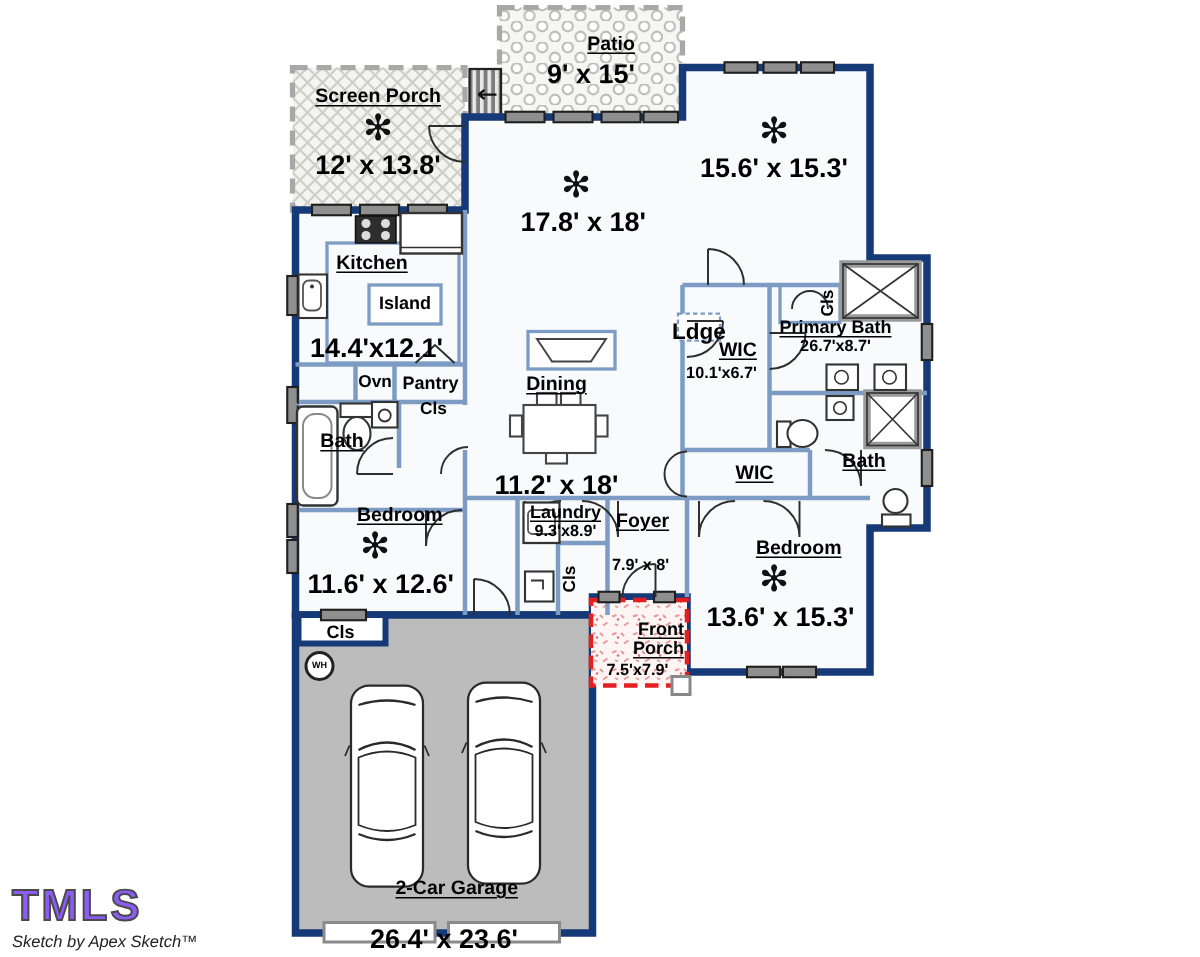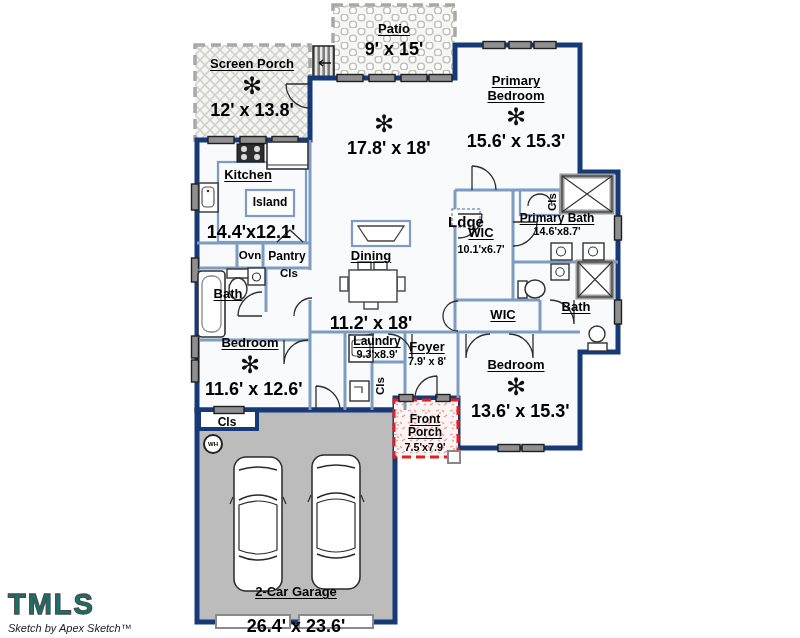--- a/index.html
+++ b/index.html
@@ -1,33 +1,33 @@
 <!DOCTYPE html>
 <html><head>
 <meta charset="utf-8">
 <style>
   html,body{margin:0;padding:0;background:#fff;}
   #plan{position:relative;width:800px;height:638px;background:#fff;overflow:hidden;
         font-family:"Liberation Sans",sans-serif;}
   #plan svg{position:absolute;left:0;top:0;}
   .lbl{position:absolute;transform:translateX(-50%);text-align:center;font-weight:bold;color:#000;z-index:5;}
-  .nm{font-size:13px;line-height:1.12;text-decoration:underline;text-underline-offset:2px;}
+  .nm{font-size:13px;line-height:1.12;text-decoration:underline;text-underline-offset:2px;text-align:right;}
   .nm.nou{text-decoration:none;}
   .nm.s12{font-size:12px;}
   .dm{font-size:18px;margin-top:2px;white-space:nowrap;}
   .dm.s11{font-size:10.8px;}
   .fan{font-size:24px;line-height:1;margin-top:2px;font-weight:normal;color:#111;}
   .sm{font-size:11.5px;}
   .xs{font-size:15px;}
   .vert{transform:translate(-50%,-50%) rotate(-90deg);transform-origin:center;}
   .wh-circ{position:absolute;left:203px;top:434px;width:16px;height:16px;border:2px solid #222;
            border-radius:50%;background:#fff;font-size:6px;line-height:16px;text-align:center;
            font-weight:bold;z-index:6;}
   .logo{position:absolute;left:8px;top:588px;font-size:29px;font-weight:bold;letter-spacing:2px;
-        color:#0f766e;-webkit-text-stroke:1.3px #4a4a4a;z-index:5;}
+        color:#8b5cf6;-webkit-text-stroke:1.3px #4a4a4a;z-index:5;}
   .credit{position:absolute;left:8px;top:622px;font-size:11px;font-style:italic;color:#222;z-index:5;}
 </style>
 </head>
 <body>
 
 <div id="plan">
 
 <svg width="800" height="638" viewBox="0 0 800 638">
   <defs>
     <pattern id="hatch" width="10" height="10" patternUnits="userSpaceOnUse">
@@ -241,21 +241,20 @@
   <div class="nm">Patio</div>
   <div class="dm">9' x 15'</div>
 </div>
 
 <div class="lbl" style="left:384px;top:110px;width:74px">
   <div class="fan">✻</div>
   <div class="dm">17.8' x 18'</div>
 </div>
 
 <div class="lbl" style="left:516px;top:74px;width:100px">
-  <div class="nm">Primary Bedroom</div>
   <div class="fan">✻</div>
   <div class="dm">15.6' x 15.3'</div>
 </div>
 
 <div class="lbl" style="left:248px;top:168px">
   <div class="nm">Kitchen</div>
 </div>
 <div class="lbl" style="left:270px;top:196px">
   <div class="nm nou s12">Island</div>
 </div>
@@ -288,21 +287,21 @@
   <span>Ldge</span>
 </div>
 
 <div class="lbl" style="left:481px;top:226px">
   <div class="nm">WIC</div>
   <div class="dm s11">10.1'x6.7'</div>
 </div>
 
 <div class="lbl" style="left:557px;top:212px">
   <div class="nm s12">Primary Bath</div>
-  <div class="dm s11" style="margin-top:0">14.6'x8.7'</div>
+  <div class="dm s11" style="margin-top:0">26.7'x8.7'</div>
 </div>
 
 <div class="lbl vert sm" style="left:552px;top:202px">
   <span>Cls</span>
 </div>
 
 <div class="lbl" style="left:576px;top:300px">
   <div class="nm">Bath</div>
 </div>
 
@@ -320,21 +319,21 @@
   <div class="nm s12">Laundry</div>
   <div class="dm s11" style="margin-top:0">9.3'x8.9'</div>
 </div>
 
 <div class="lbl vert sm" style="left:380px;top:386px">
   <span>Cls</span>
 </div>
 
 <div class="lbl" style="left:427px;top:340px">
   <div class="nm">Foyer</div>
-  <div class="dm s11" style="margin-top:0">7.9' x 8'</div>
+  <div class="dm s11" style="margin-top:16px">7.9' x 8'</div>
 </div>
 
 <div class="lbl" style="left:516px;top:358px;width:90px">
   <div class="nm">Bedroom</div>
   <div class="fan">✻</div>
   <div class="dm">13.6' x 15.3'</div>
 </div>
 
 <div class="lbl" style="left:425px;top:413px;width:62px">
   <div class="nm s12">Front Porch</div>

